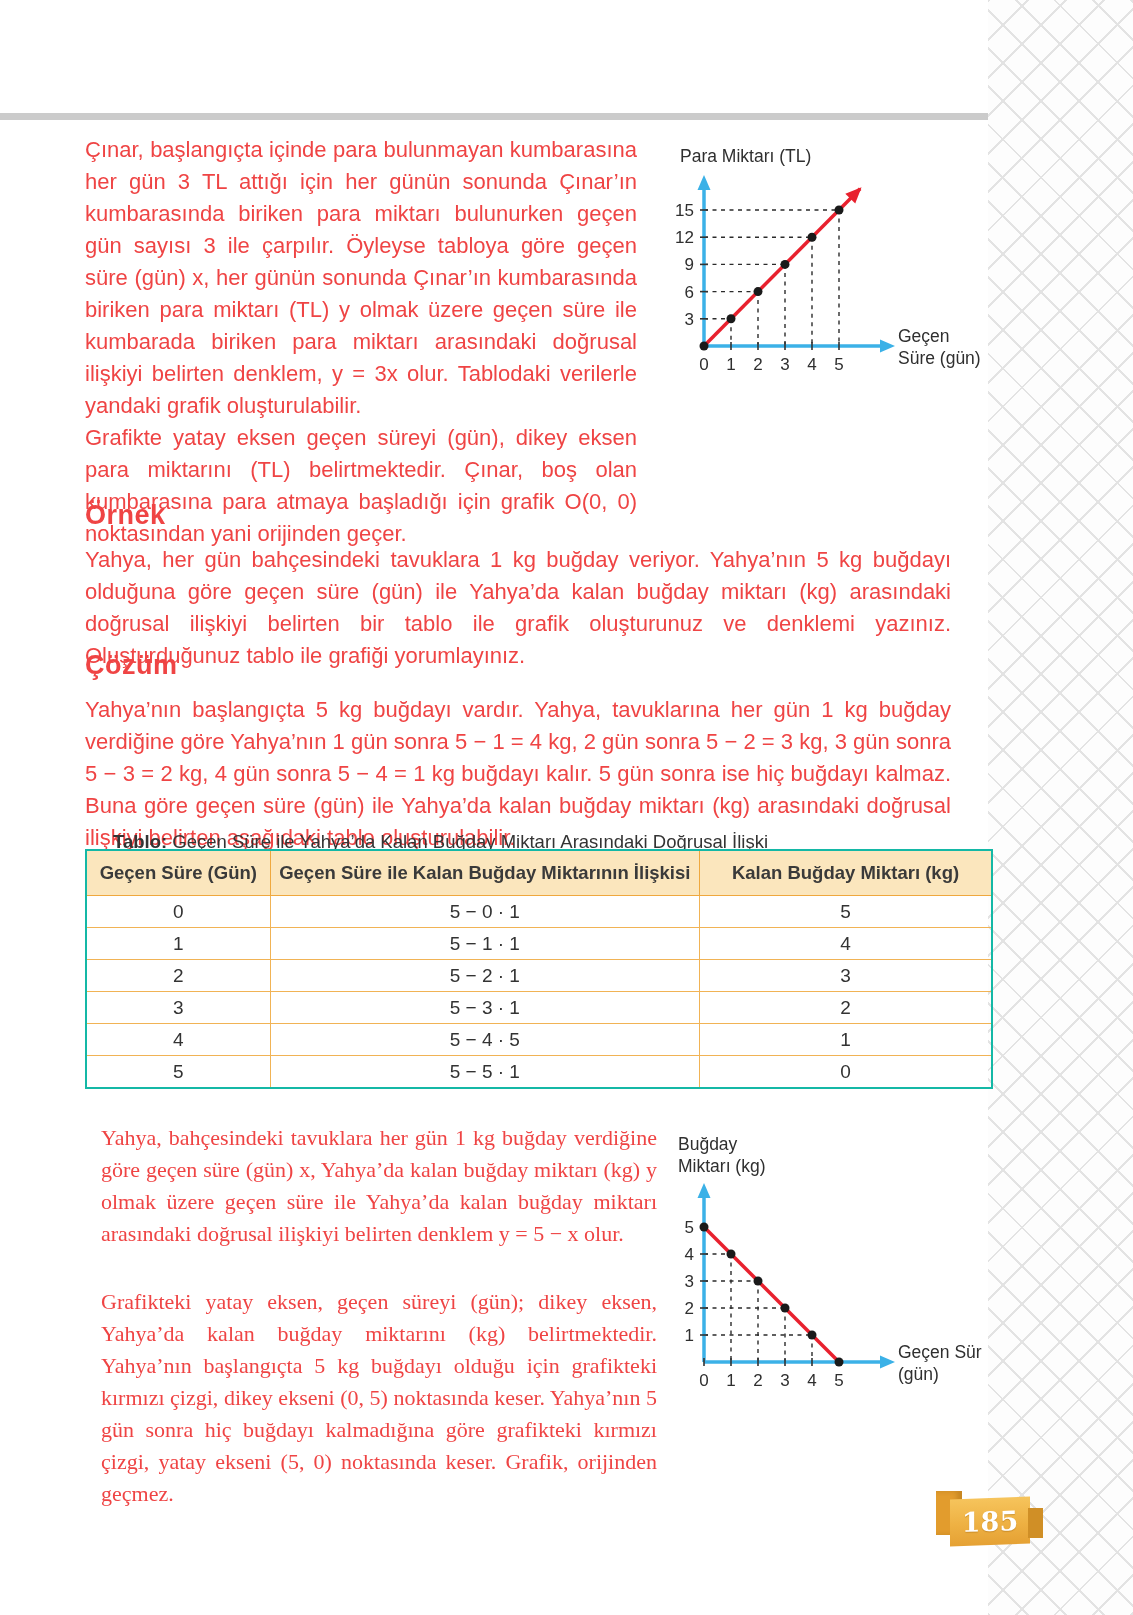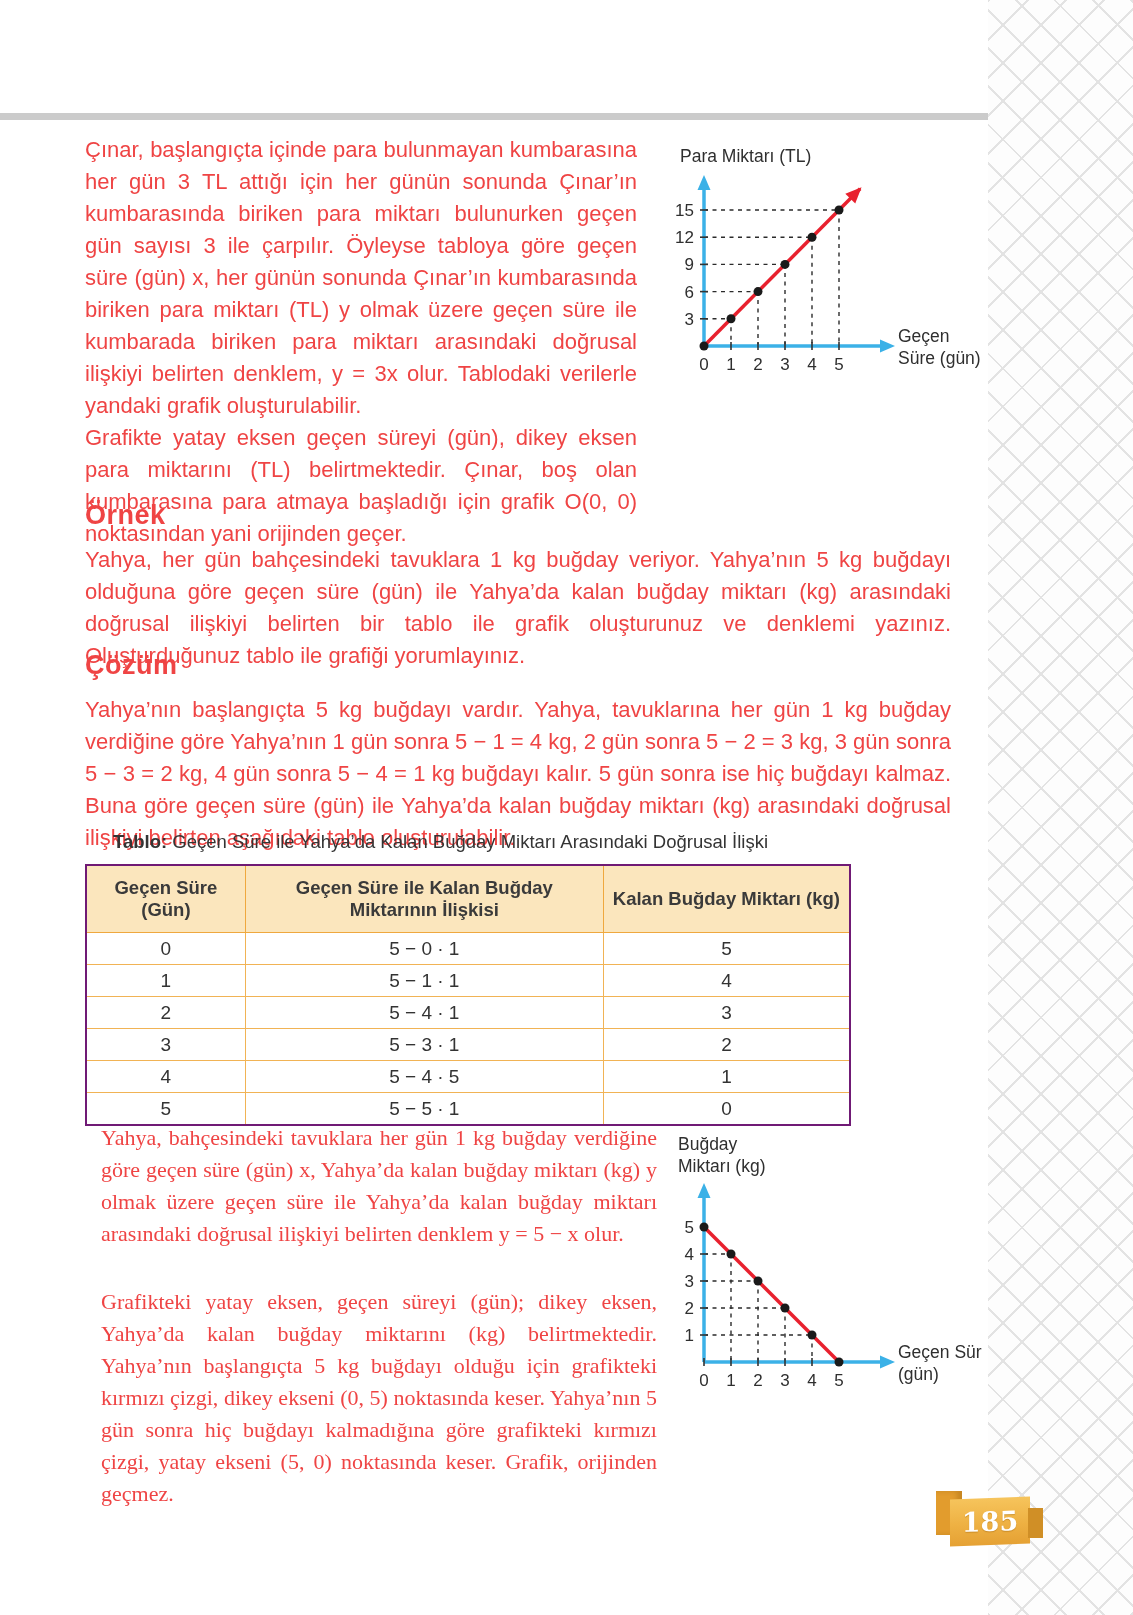--- a/index.html
+++ b/index.html
@@ -26,22 +26,22 @@
   .gchart{margin-top:10px;}
 
   .h-ornek{position:absolute;left:0;top:366px;font-size:27px;font-weight:bold;color:#ef4444;letter-spacing:.5px;}
   .p-ornek{position:absolute;left:0;top:410px;width:866px;}
   .h-cozum{position:absolute;left:0;top:516px;font-size:27px;font-weight:bold;color:#ef4444;letter-spacing:.5px;}
   .p-cozum{position:absolute;left:0;top:560px;width:866px;}
 
   .tablo-cap{position:absolute;left:0;top:697px;font-size:18.5px;color:#343434;}
   .tablo-cap b{font-weight:bold;margin-left:28px;}
 
-  table.wtable{position:absolute;left:0;top:730px;width:766px;border-collapse:collapse;
-    border:2px solid #701a75;font-size:19px;color:#333;}
+  table.wtable{position:absolute;left:0;top:715px;width:908px;border-collapse:collapse;
+    border:2px solid #14b8a6;font-size:19px;color:#333;}
   table.wtable th{
     background:#fbe6bd;border:1.5px solid #efa83e;font-weight:bold;font-size:18.5px;color:#3a3a3a;
     padding:11px 6px;text-align:center;}
   table.wtable td{border:1.5px solid #f1b355;padding:4.5px 6px;text-align:center;}
 
   .block-bottom-left{position:absolute;left:16px;top:988px;width:556px;font-family:Liberation Serif, serif;}
   .block-bottom-left p + p{margin-top:36px;}
   .block-bottom-right{position:absolute;left:577px;top:990px;width:300px;}
 
   
@@ -147,21 +147,21 @@
             <td>5 − 0 · 1</td>
             <td>5</td>
           </tr>
           <tr>
             <td>1</td>
             <td>5 − 1 · 1</td>
             <td>4</td>
           </tr>
           <tr>
             <td>2</td>
-            <td>5 − 4 · 1</td>
+            <td>5 − 2 · 1</td>
             <td>3</td>
           </tr>
           <tr>
             <td>3</td>
             <td>5 − 3 · 1</td>
             <td>2</td>
           </tr>
           <tr>
             <td>4</td>
             <td>5 − 4 · 5</td>

